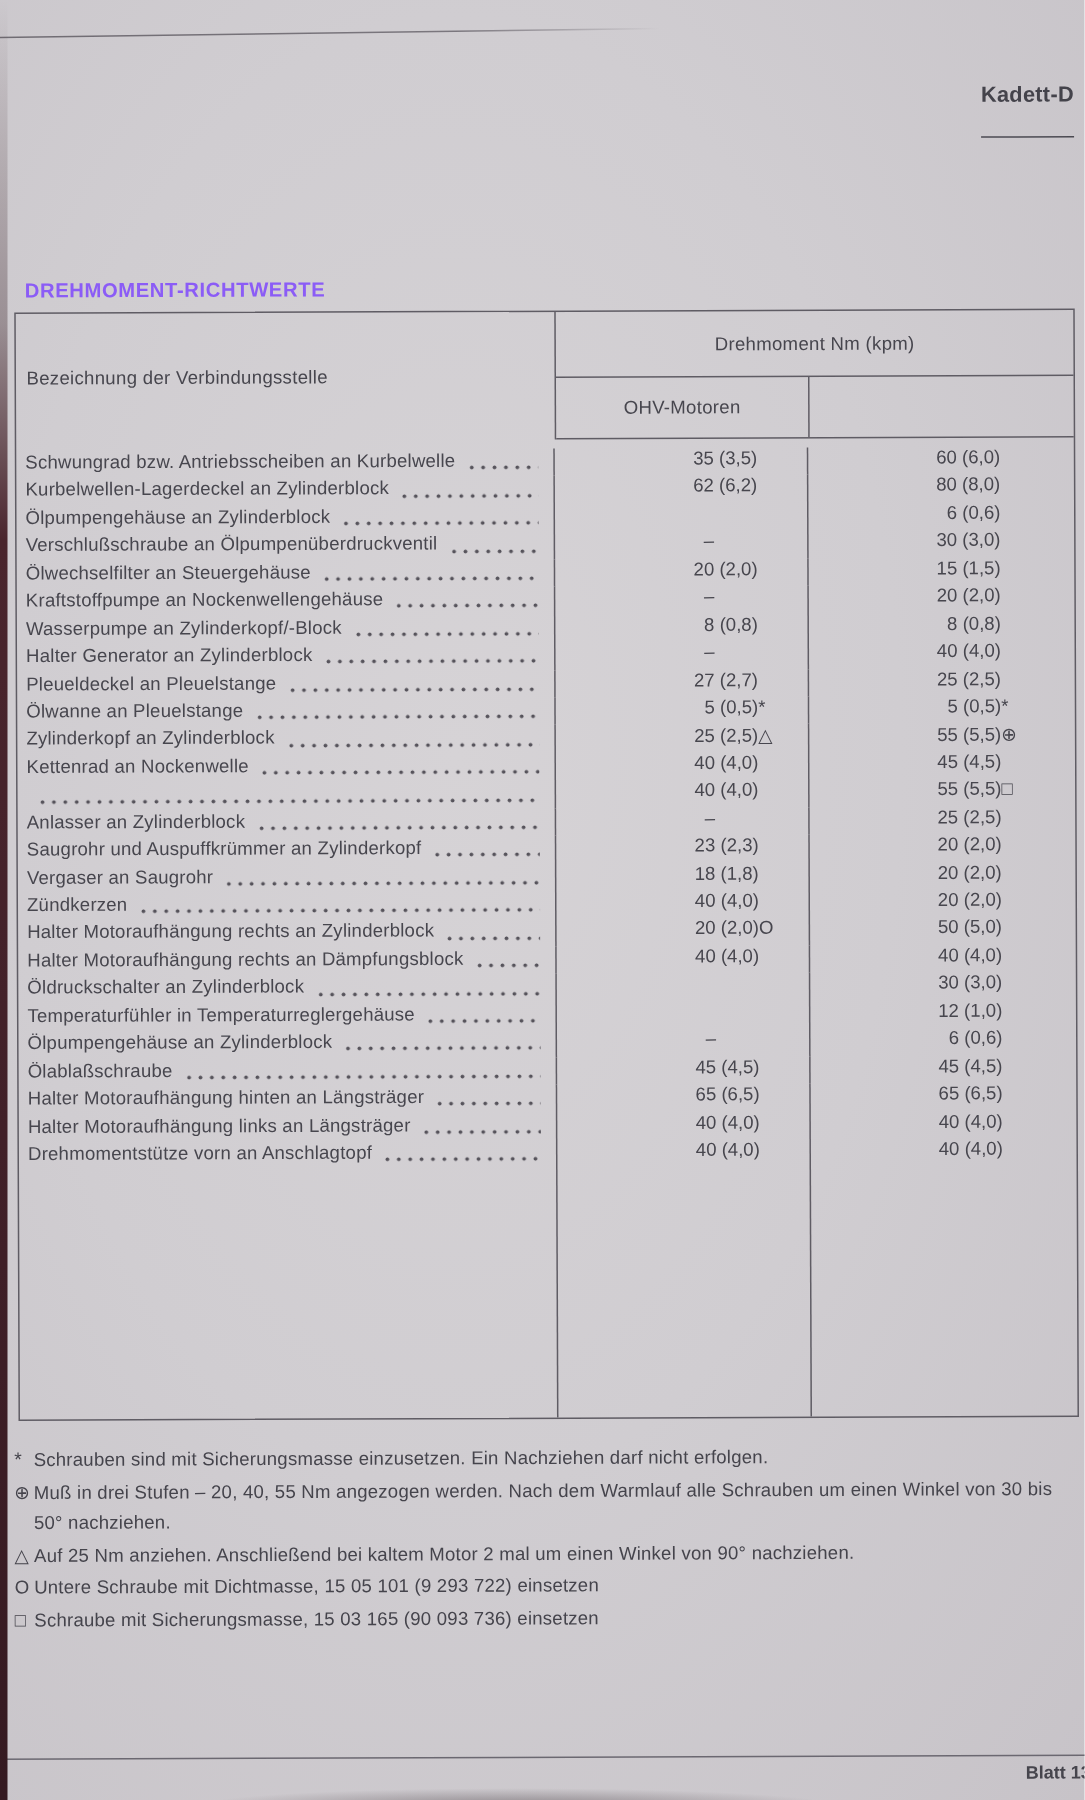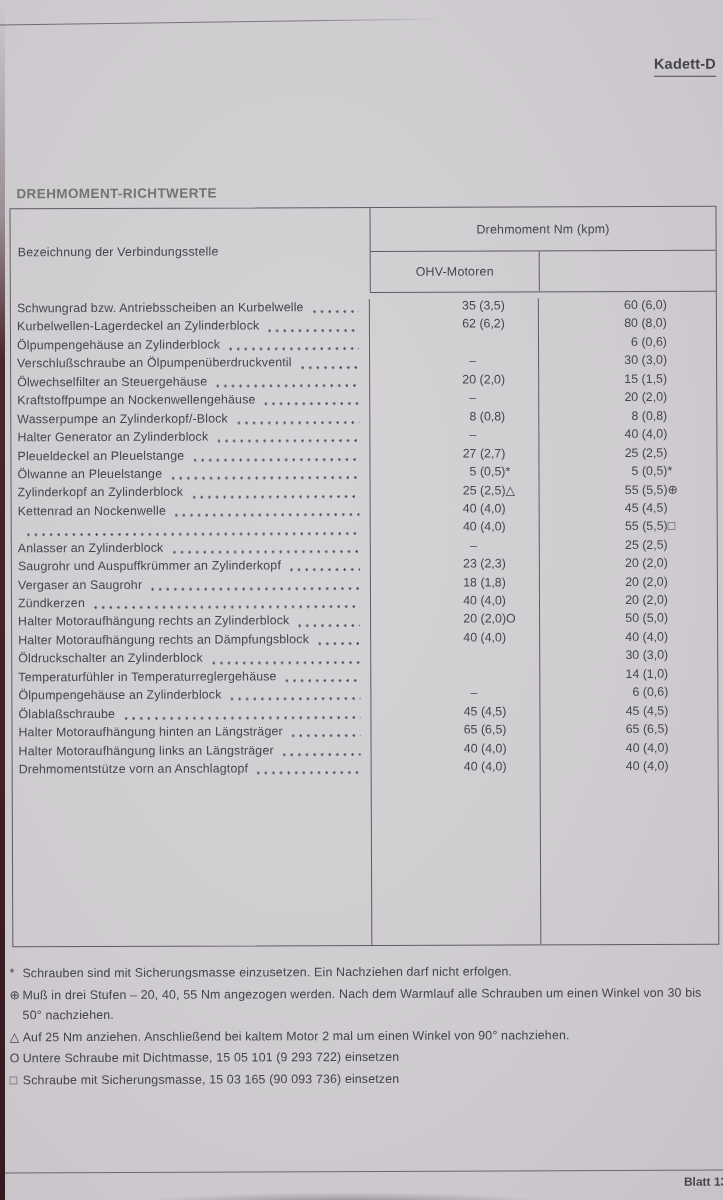--- a/index.html
+++ b/index.html
@@ -21,25 +21,25 @@
   }
   .bottom-shadow{
     position:absolute;left:130px;bottom:-4px;width:430px;height:12px;
     background:radial-gradient(ellipse at 50% 100%, rgba(60,50,55,.45) 0%, rgba(60,50,55,0) 70%);
   }
   .content{position:absolute;left:0;top:0;width:723px;height:1200px;transform:rotate(-0.22deg);transform-origin:50% 50%;}
 
   .model-label{
     position:absolute;top:57px;right:5px;
     font-size:14.5px;font-weight:bold;letter-spacing:.2px;
-    border-bottom:1.6px solid #4b4a52;padding-bottom:4px;color:#44434b;
+    border-bottom:1.6px solid #4b4a52;padding-bottom:19px;color:#44434b;
   }
   .section-title{
     position:absolute;left:18px;top:185px;
-    font-size:13.5px;font-weight:bold;letter-spacing:.4px;color:#737373;
+    font-size:13.5px;font-weight:bold;letter-spacing:.4px;color:#8b5cf6;
   }
 
   .spec-table{
     position:absolute;left:11px;top:207px;width:705px;height:737px;
     border:1.5px solid #5f5c64;display:flex;flex-direction:column;
     font-size:12.4px;
   }
   .thead{display:flex;height:85px;flex:none;}
   .th-left{
     width:352px;flex:none;border-right:1.3px solid #5f5c64;
@@ -265,21 +265,21 @@
           </div>
           <div class="c-ohv"></div>
           <div class="c-ohc"><span class="val"><span class="vnum">30</span><span> (3,0)</span></span></div>
         </div>
         <div class="trow">
           <div class="c-label">
             <span class="lbl">Temperaturfühler in Temperaturreglergehäuse</span>
             <span class="dots"></span>
           </div>
           <div class="c-ohv"></div>
-          <div class="c-ohc"><span class="val"><span class="vnum">14</span><span> (1,0)</span></span></div>
+          <div class="c-ohc"><span class="val"><span class="vnum">12</span><span> (1,0)</span></span></div>
         </div>
         <div class="trow">
           <div class="c-label">
             <span class="lbl">Ölpumpengehäuse an Zylinderblock</span>
             <span class="dots"></span>
           </div>
           <div class="c-ohv"><span class="val"><span class="vnum">–</span></span></div>
           <div class="c-ohc"><span class="val"><span class="vnum">6</span><span> (0,6)</span></span></div>
         </div>
         <div class="trow">

